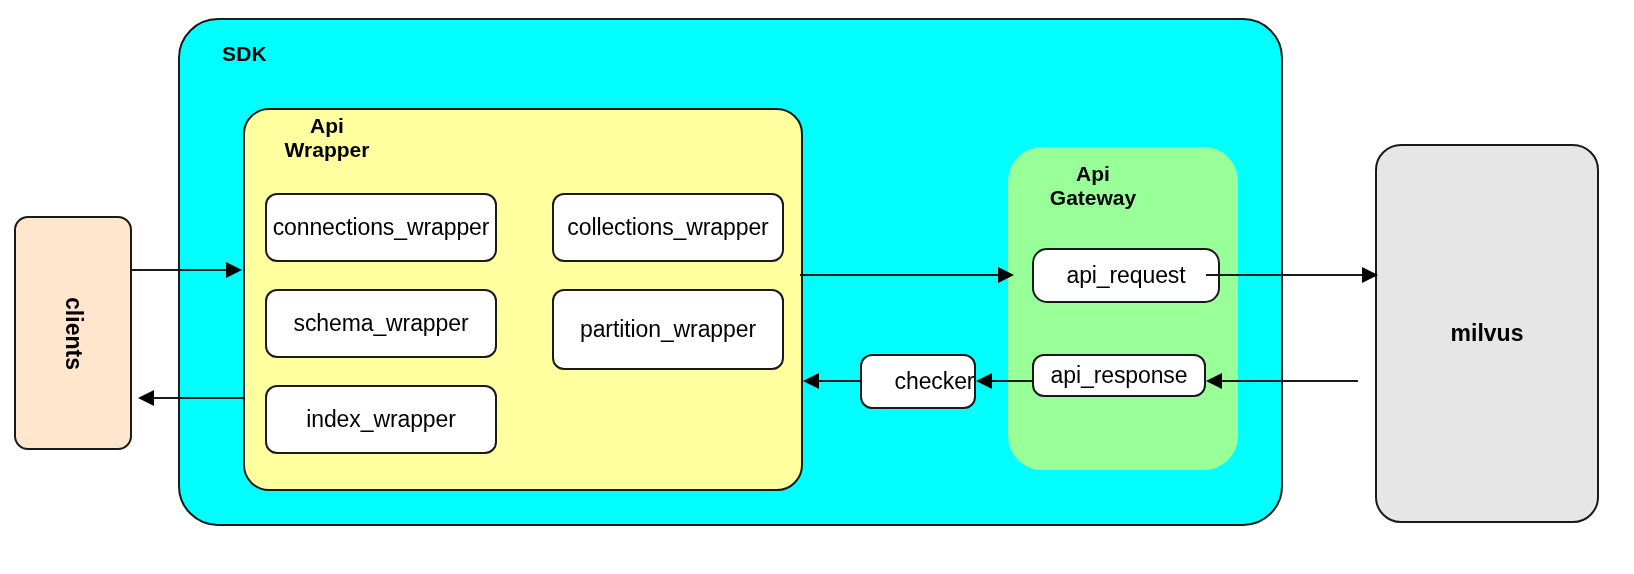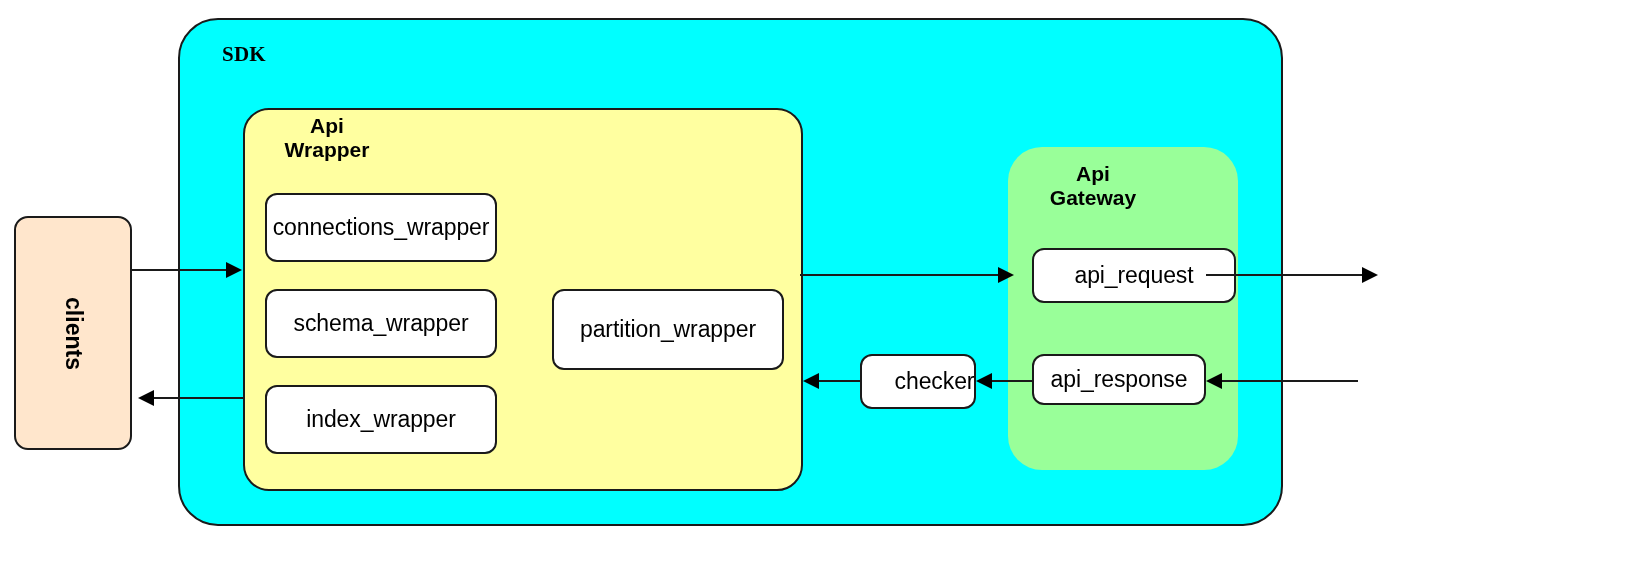--- a/index.html
+++ b/index.html
@@ -130,52 +130,54 @@
     stroke: none;
   }
 </style>
 </head>
 <body>
 
 <div id="canvas">
 
   <div class="box sdk-container" style="left:178px; top:18px; width:1105px; height:508px;"></div>
 
-  <div class="sdk-label" style="left:222px; top:42px;font-family:Liberation Serif, serif;">SDK</div>
+  <div class="sdk-label" style="left:222px; top:42px;">SDK</div>
 
   <div class="box apiwrapper-container" style="left:243px; top:108px; width:560px; height:383px;"></div>
 
   <div class="apiwrapper-label" style="left:257px; top:114px; width:140px;">Api
 Wrapper</div>
 
   <div class="box node" style="left:265px; top:193px; width:232px; height:69px;">connections_wrapper</div>
 
   <div class="box node" style="left:265px; top:385px; width:232px; height:69px;">index_wrapper</div>
 
   <div class="box node" style="left:265px; top:289px; width:232px; height:69px;">schema_wrapper</div>
 
+  <div class="box node" style="left:552px; top:193px; width:232px; height:69px;">collections_wrapper</div>
 
   <div class="box node" style="left:552px; top:289px; width:232px; height:81px;">partition_wrapper</div>
 
 
   <div class="box apigateway-container" style="left:1008px; top:147px; width:230px; height:323px;"></div>
 
   <div class="apigateway-label" style="left:1018px; top:162px; width:150px;">Api
 Gateway</div>
 
-  <div class="box node" style="left:1032px; top:248px; width:204px; height:55px;">api_request</div>
-
-  <div class="box node" style="left:1032px; top:354px; width:174px; height:51px;">api_response</div>
+  <div class="box node" style="left:1032px; top:248px; width:188px; height:55px;border-radius:15px;">api_request</div>
+
+  <div class="box node" style="left:1032px; top:354px; width:174px; height:43px;">api_response</div>
 
   <div class="box node" style="left:860px; top:354px; width:116px; height:55px;padding-left:33px;">checker</div>
 
   <div class="box clients-box" style="left:14px; top:216px; width:118px; height:234px;">
     <span class="clients-label">clients</span>
   </div>
 
+  <div class="box milvus-box" style="left:1375px; top:144px; width:224px; height:379px;">milvus</div>
 
   <svg class="edge" style="left:130px; top:258px; width:112px; height:24px;" viewBox="0 0 112 24">
     <line x1="0" y1="12" x2="96" y2="12"></line>
     <polygon points="96,4 112,12 96,20"></polygon>
   </svg>
 
   <svg class="edge" style="left:800px; top:263px; width:214px; height:24px;" viewBox="0 0 214 24">
     <line x1="0" y1="12" x2="198" y2="12"></line>
     <polygon points="198,4 214,12 198,20"></polygon>
   </svg>

